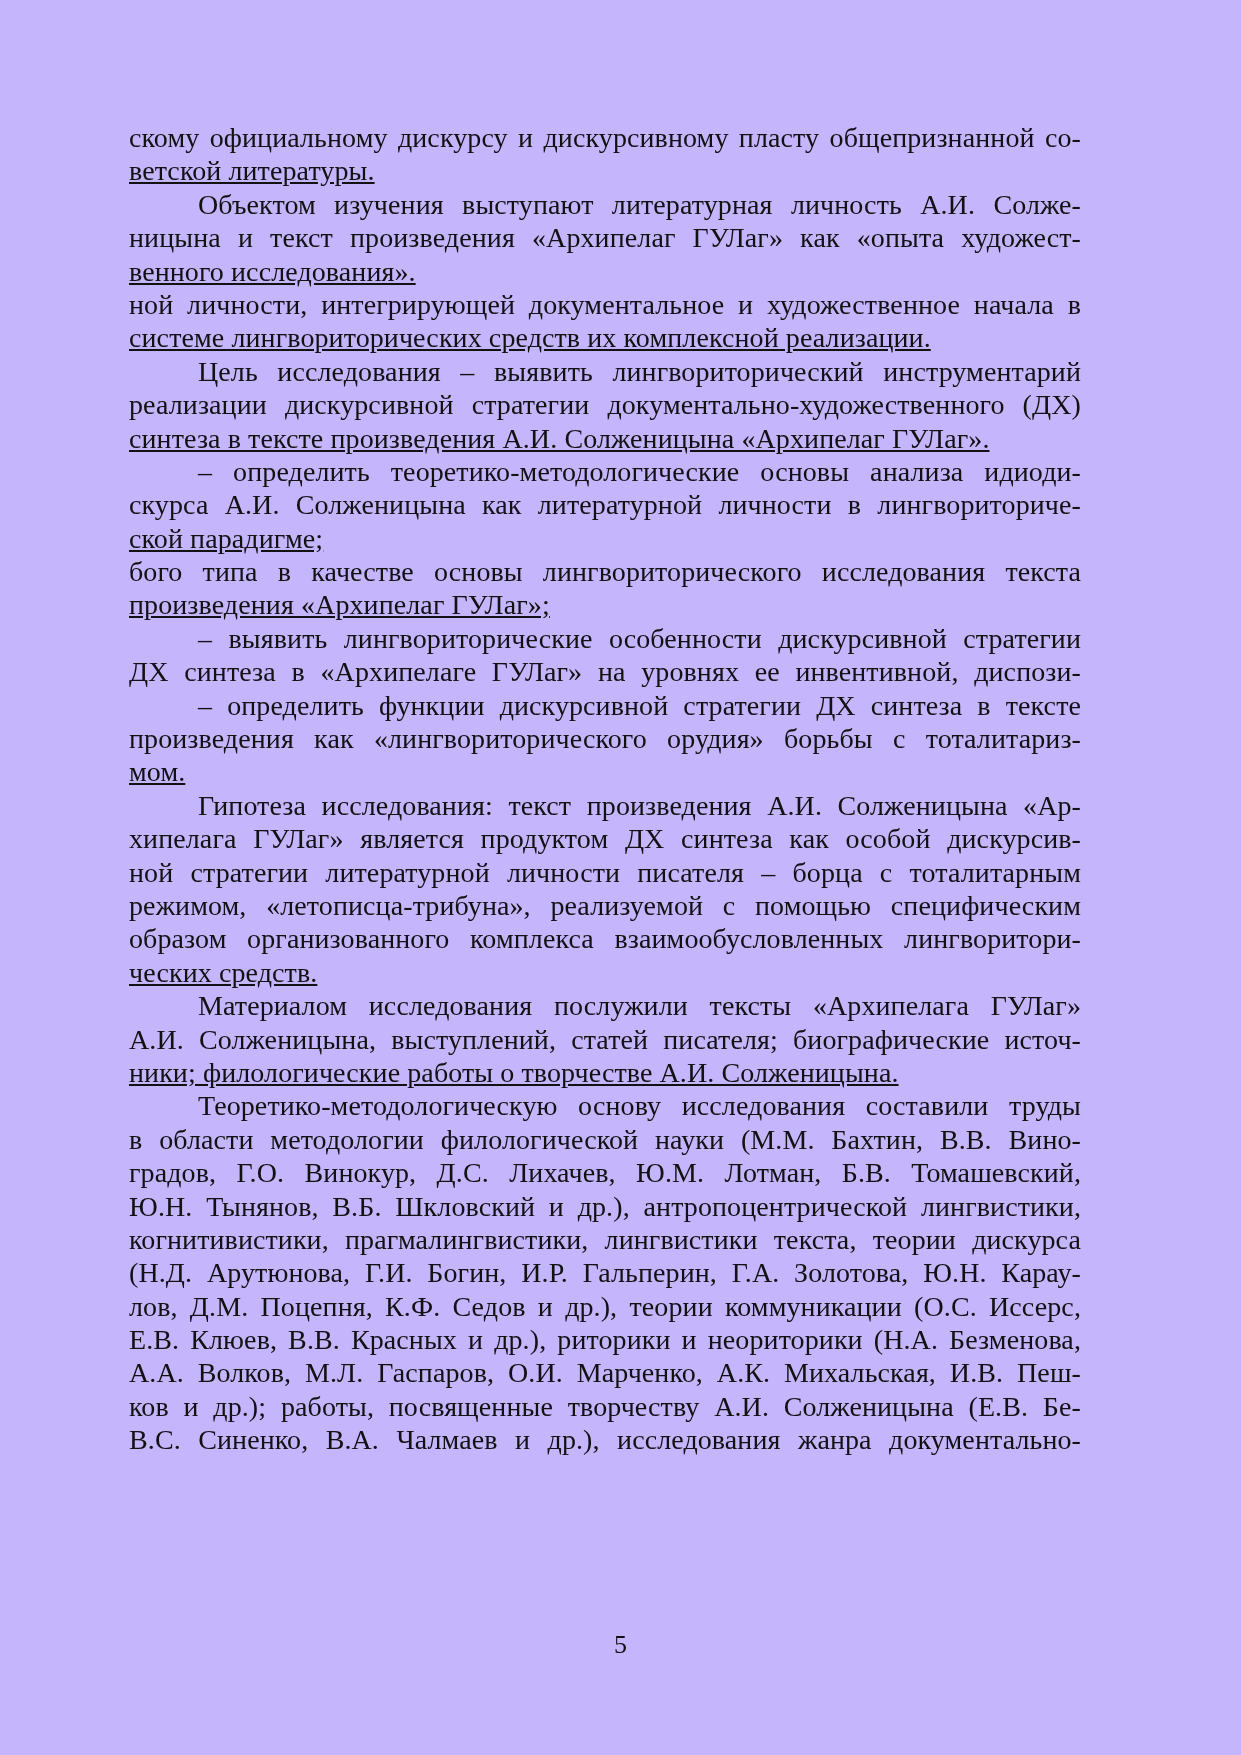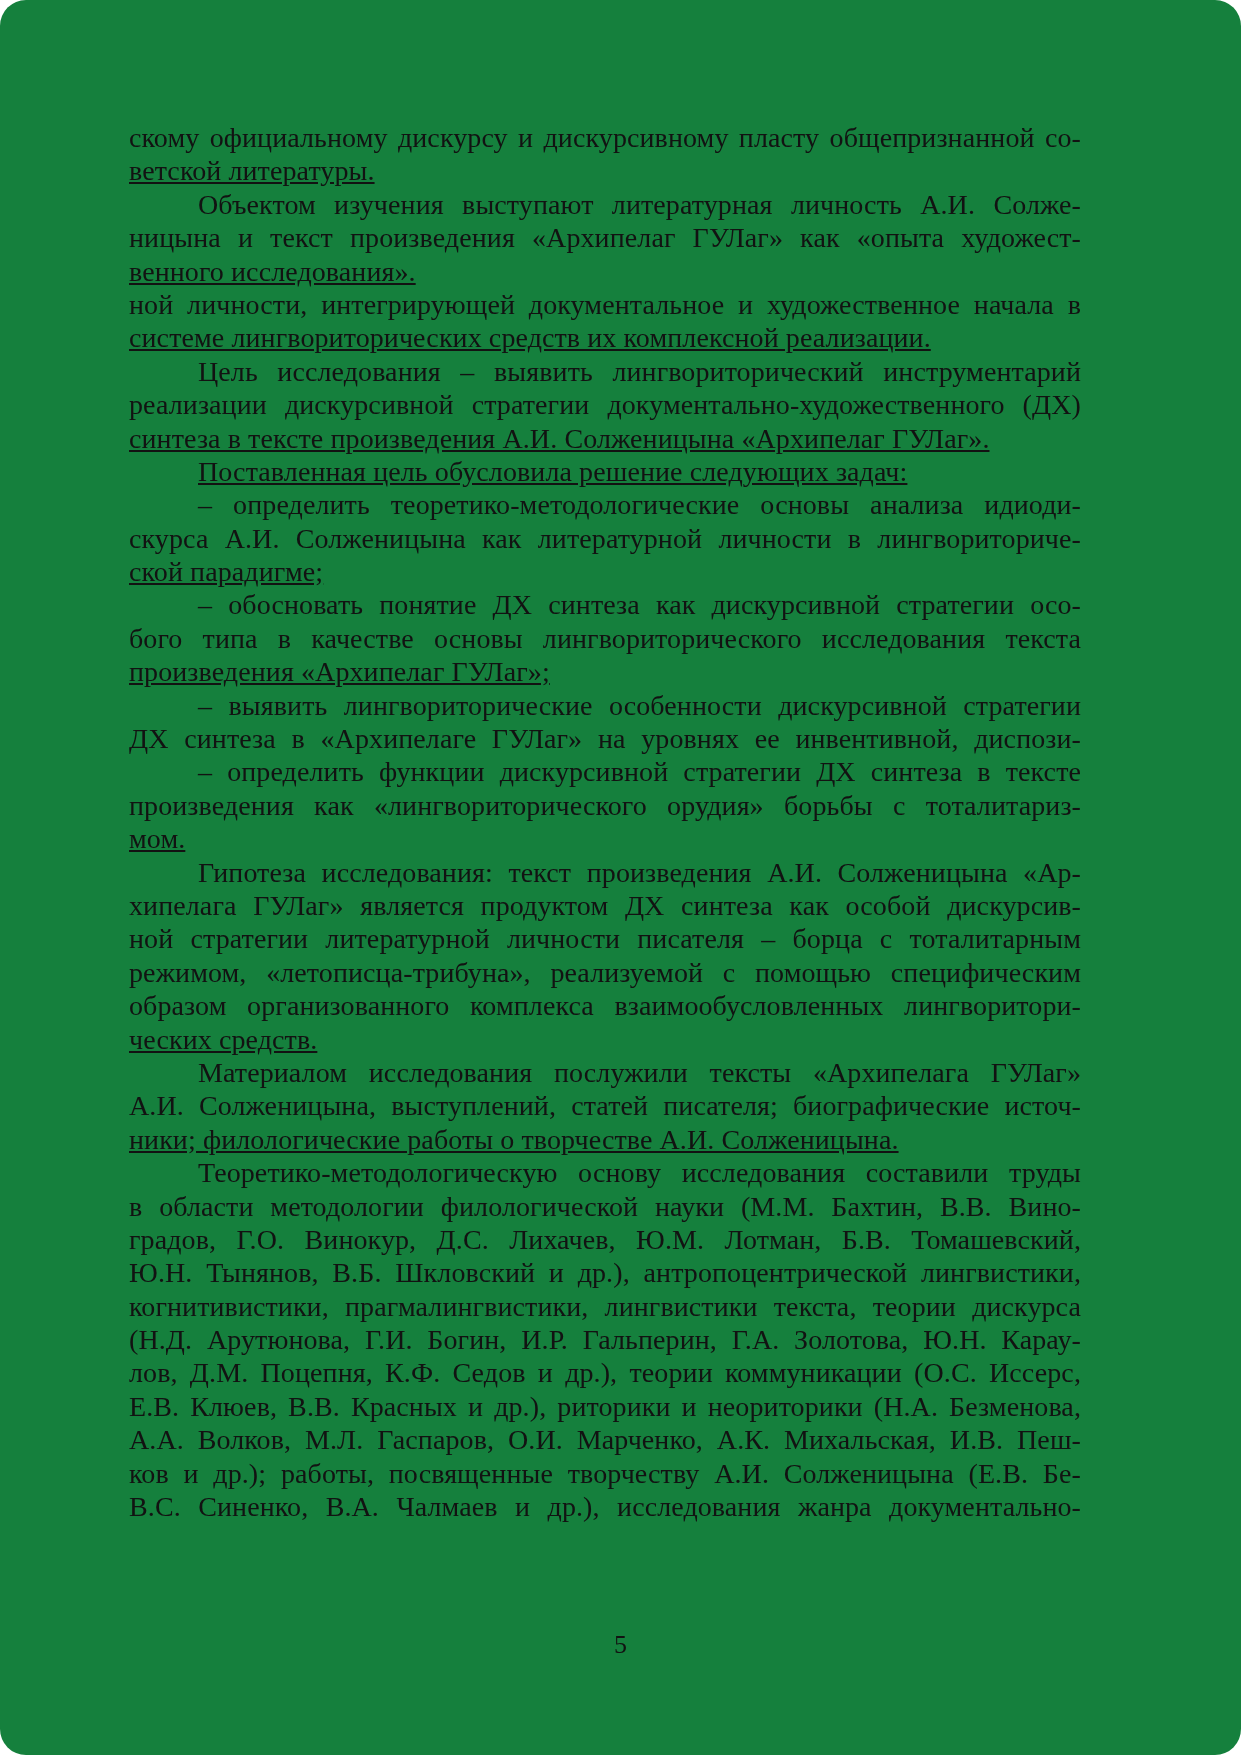--- a/index.html
+++ b/index.html
@@ -13,23 +13,22 @@
     position: relative;
     font-family: "Liberation Serif", "DejaVu Serif", serif;
     color: #121212;
   }
   .page {
     position: absolute;
     left: 0;
     top: 0;
     width: 1241px;
     height: 1755px;
-    background: #15803d;
+    background: #c4b5fd;
     overflow: hidden;
-    border-radius: 26px;
   }
   .text-block {
     position: absolute;
     left: 129px;
     top: 121px;
     width: 952px;
   }
   .line {
     font-size: 28px;
     line-height: 33.4px;
@@ -66,25 +65,23 @@
   <div class="line">скому официальному дискурсу и дискурсивному пласту общепризнанной со-</div>
       <div class="line par-end">ветской литературы.</div>
       <div class="line indent">Объектом изучения выступают литературная личность А.И. Солже-</div>
       <div class="line">ницына и текст произведения «Архипелаг ГУЛаг» как «опыта художест-</div>
       <div class="line par-end">венного исследования».</div>
       <div class="line">ной личности, интегрирующей документальное и художественное начала в</div>
       <div class="line par-end">системе лингвориторических средств их комплексной реализации.</div>
       <div class="line indent">Цель исследования – выявить лингвориторический инструментарий</div>
       <div class="line">реализации дискурсивной стратегии документально-художественного (ДХ)</div>
       <div class="line par-end">синтеза в тексте произведения А.И. Солженицына «Архипелаг ГУЛаг».</div>
-      <div class="line indent par-end">Поставленная цель обусловила решение следующих задач:</div>
       <div class="line indent">– определить теоретико-методологические основы анализа идиоди-</div>
       <div class="line">скурса А.И. Солженицына как литературной личности в лингвориториче-</div>
       <div class="line par-end">ской парадигме;</div>
-      <div class="line indent">– обосновать понятие ДХ синтеза как дискурсивной стратегии осо-</div>
       <div class="line">бого типа в качестве основы лингвориторического исследования текста</div>
       <div class="line par-end">произведения «Архипелаг ГУЛаг»;</div>
       <div class="line indent">– выявить лингвориторические особенности дискурсивной стратегии</div>
       <div class="line">ДХ синтеза в «Архипелаге ГУЛаг» на уровнях ее инвентивной, диспози-</div>
       <div class="line indent">– определить функции дискурсивной стратегии ДХ синтеза в тексте</div>
       <div class="line">произведения как «лингвориторического орудия» борьбы с тоталитариз-</div>
       <div class="line par-end">мом.</div>
       <div class="line indent">Гипотеза исследования: текст произведения А.И. Солженицына «Ар-</div>
       <div class="line">хипелага ГУЛаг» является продуктом ДХ синтеза как особой дискурсив-</div>
       <div class="line">ной стратегии литературной личности писателя – борца с тоталитарным</div>

